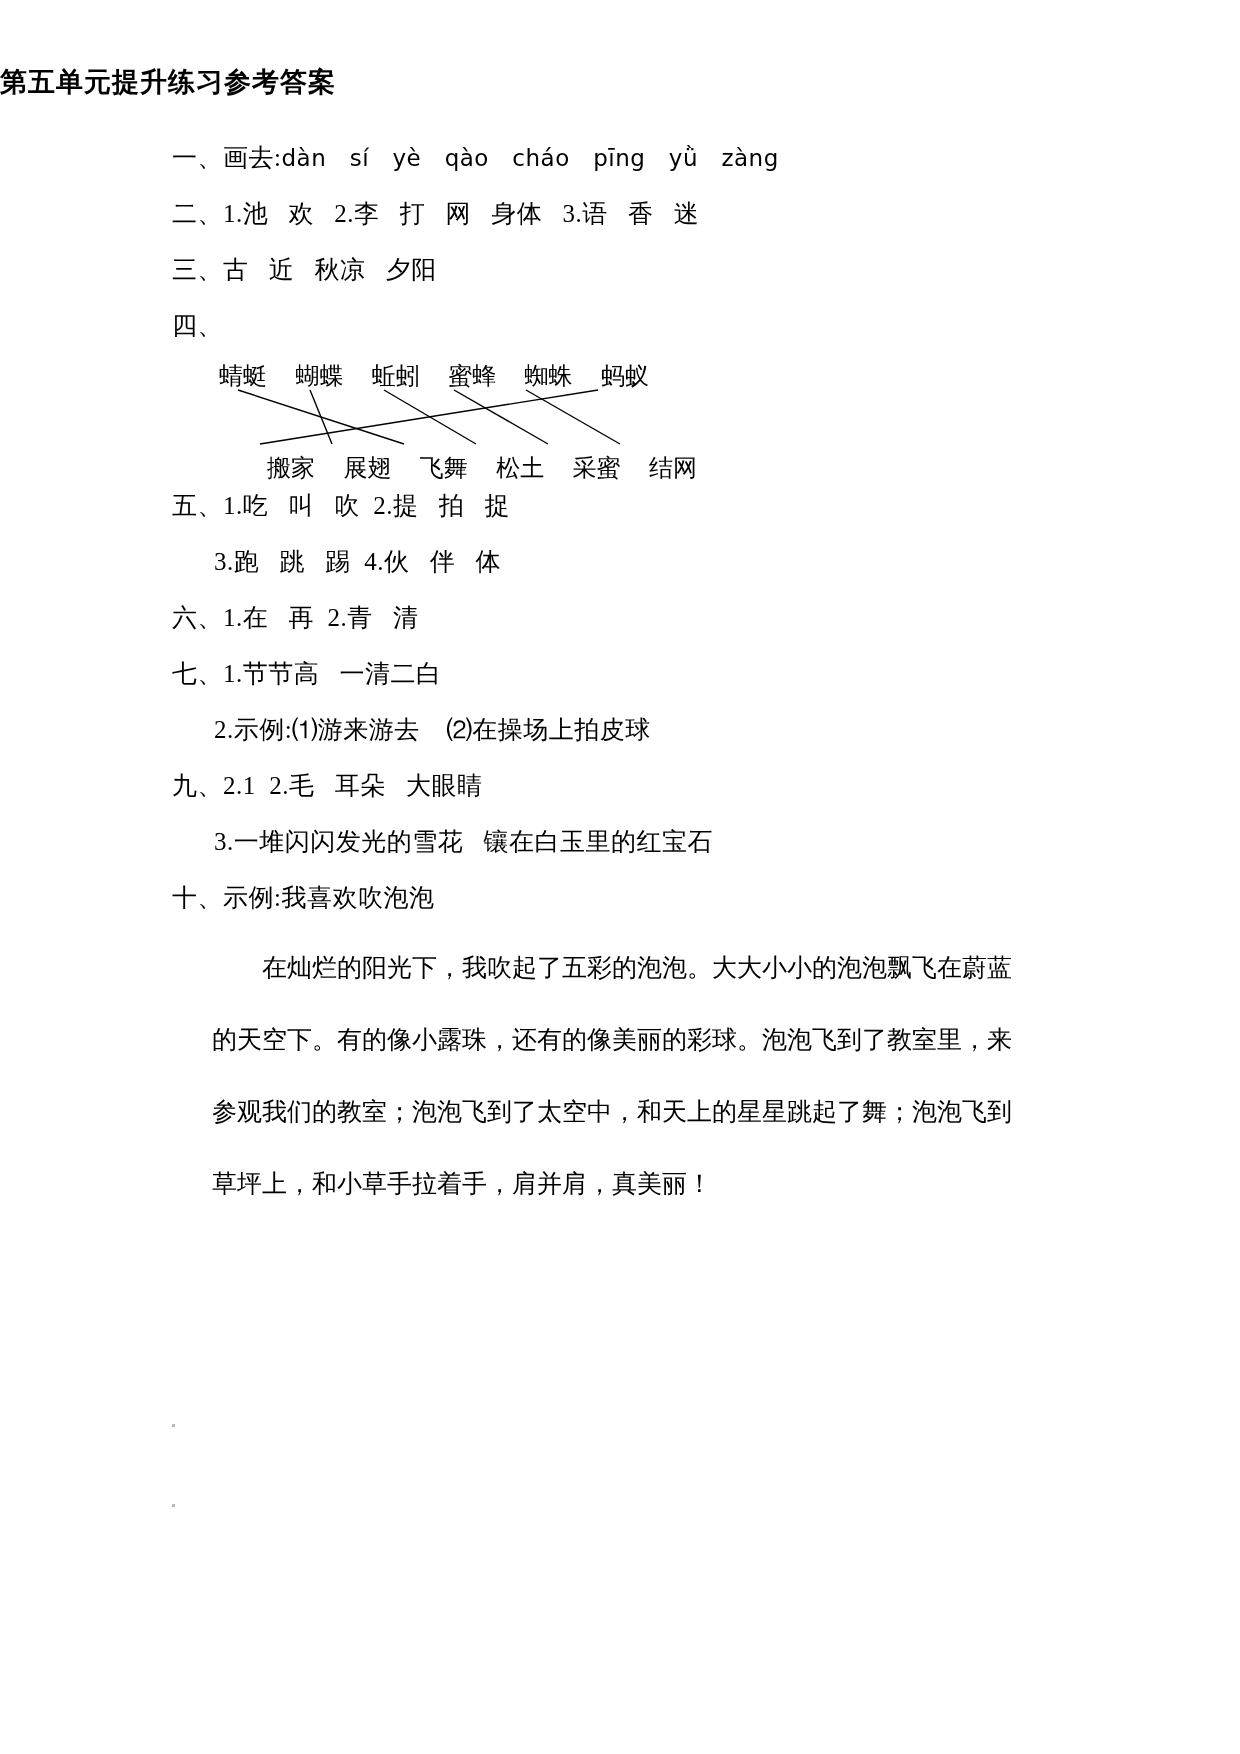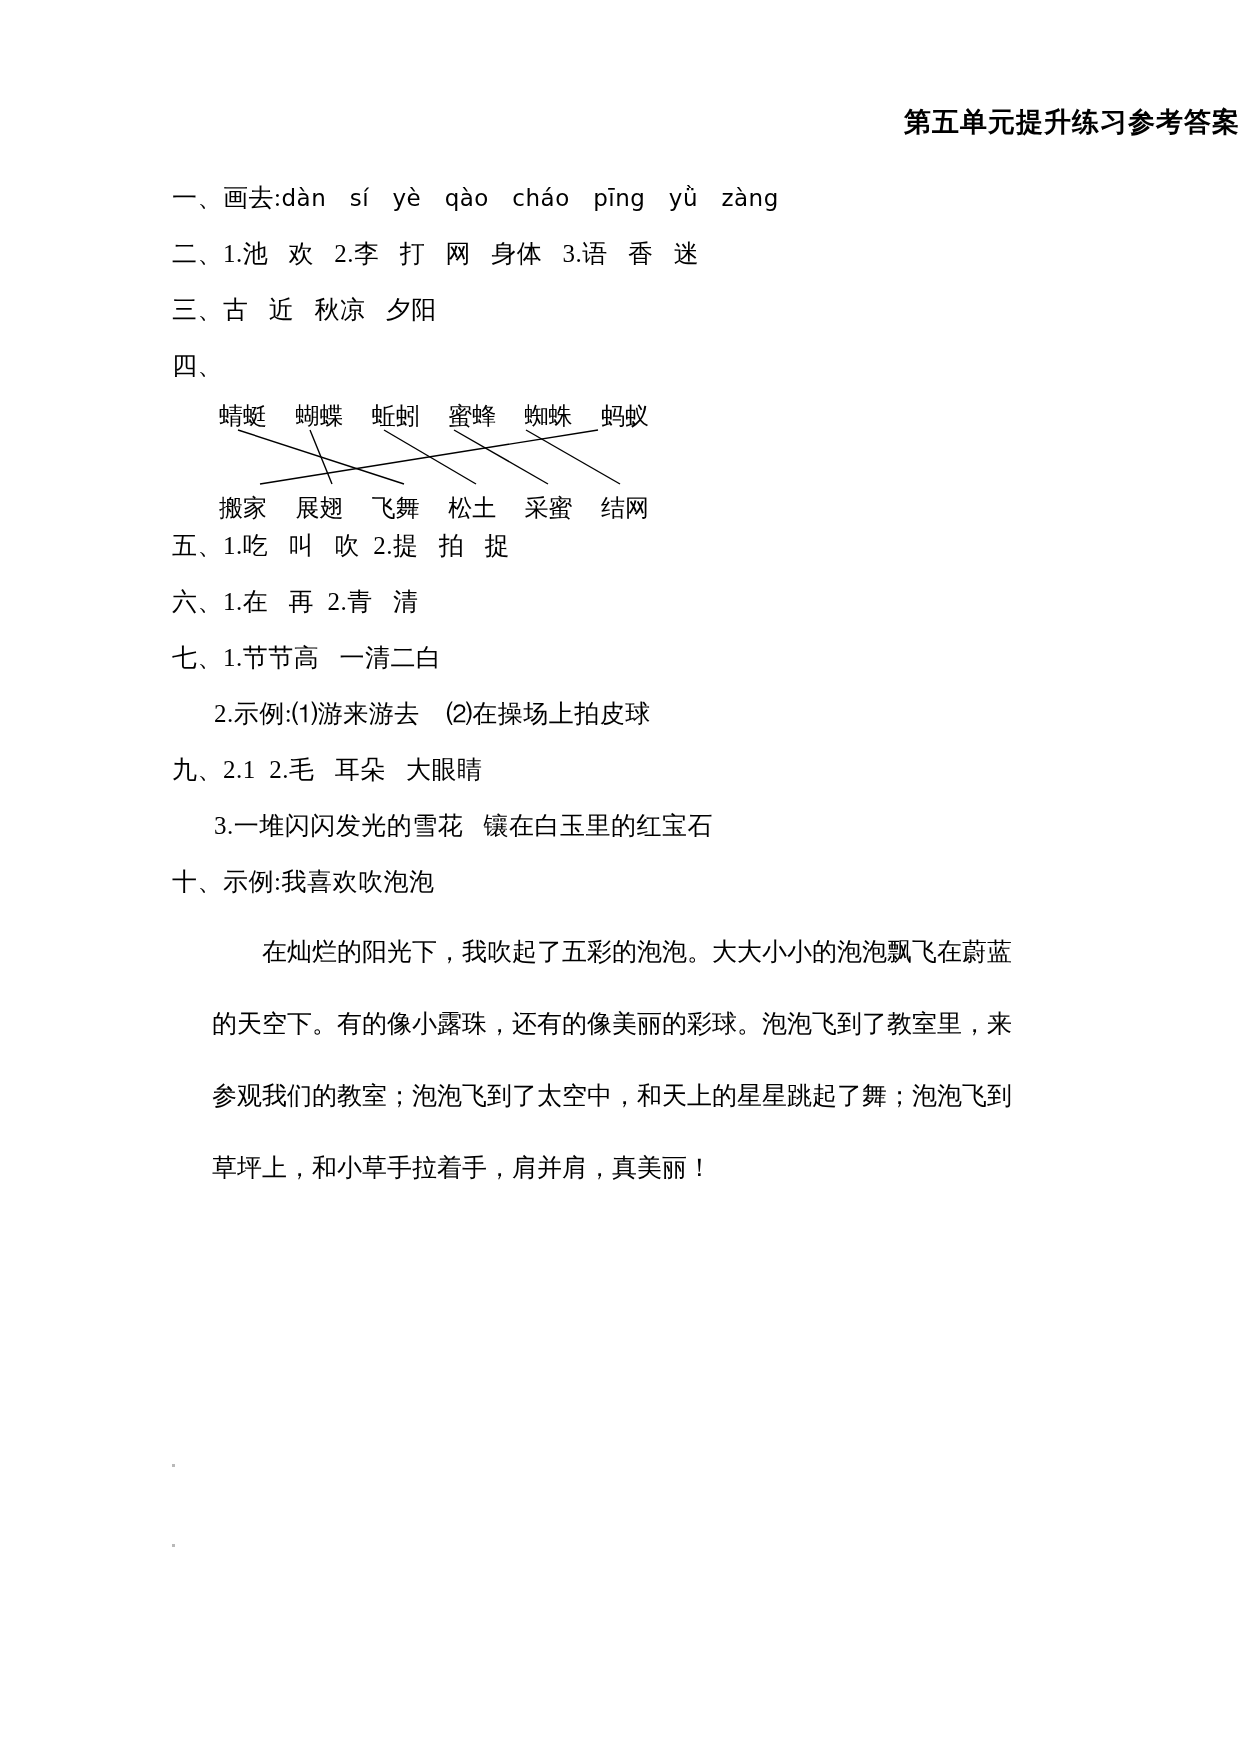--- a/index.html
+++ b/index.html
@@ -16,25 +16,25 @@
     overflow: hidden;
   }
   .page {
     position: relative;
     width: 1240px;
     height: 1754px;
     box-sizing: border-box;
     padding: 0;
   }
   .doc-title {
-    text-align: right;
+    text-align: left;
     font-size: 27px;
     font-weight: bold;
     letter-spacing: 1px;
-    margin-top: 104px;
+    margin-top: 64px;
     font-family: "Liberation Sans", "DejaVu Sans", sans-serif;
   }
   .body-block {
     margin-top: 30px;
     padding-left: 172px;
     padding-right: 84px;
   }
   .line {
     font-size: 25px;
     line-height: 56px;
@@ -60,21 +60,21 @@
   .match-row {
     position: absolute;
     left: 5px;
     width: 430px;
     display: flex;
     justify-content: space-between;
     font-size: 24px;
     white-space: nowrap;
   }
   .match-row.top { top: 0; }
-  .match-row.bottom { top: 92px; }
+  .match-row.bottom { top: 92px; margin-left: 48px; }
   .match-row span { display: inline-block; }
   .match-svg {
     position: absolute;
     left: 0;
     top: 0;
     width: 430px;
     height: 118px;
   }
   
   .essay {
@@ -132,20 +132,21 @@
         <span>搬家</span>
         <span>展翅</span>
         <span>飞舞</span>
         <span>松土</span>
         <span>采蜜</span>
         <span>结网</span>
       </div>
     </div>
 
     <div class="line">五、1.吃   叫   吹  2.提   拍   捉</div>
+    <div class="line indent">3.跑   跳   踢  4.伙   伴   体</div>
 
     <div class="line">六、1.在   再  2.青   清</div>
 
     <div class="line">七、1.节节高   一清二白</div>
     <div class="line indent">2.示例:⑴游来游去    ⑵在操场上拍皮球</div>
 
 
     <div class="line">九、2.1  2.毛   耳朵   大眼睛</div>
     <div class="line indent">3.一堆闪闪发光的雪花   镶在白玉里的红宝石</div>
 

